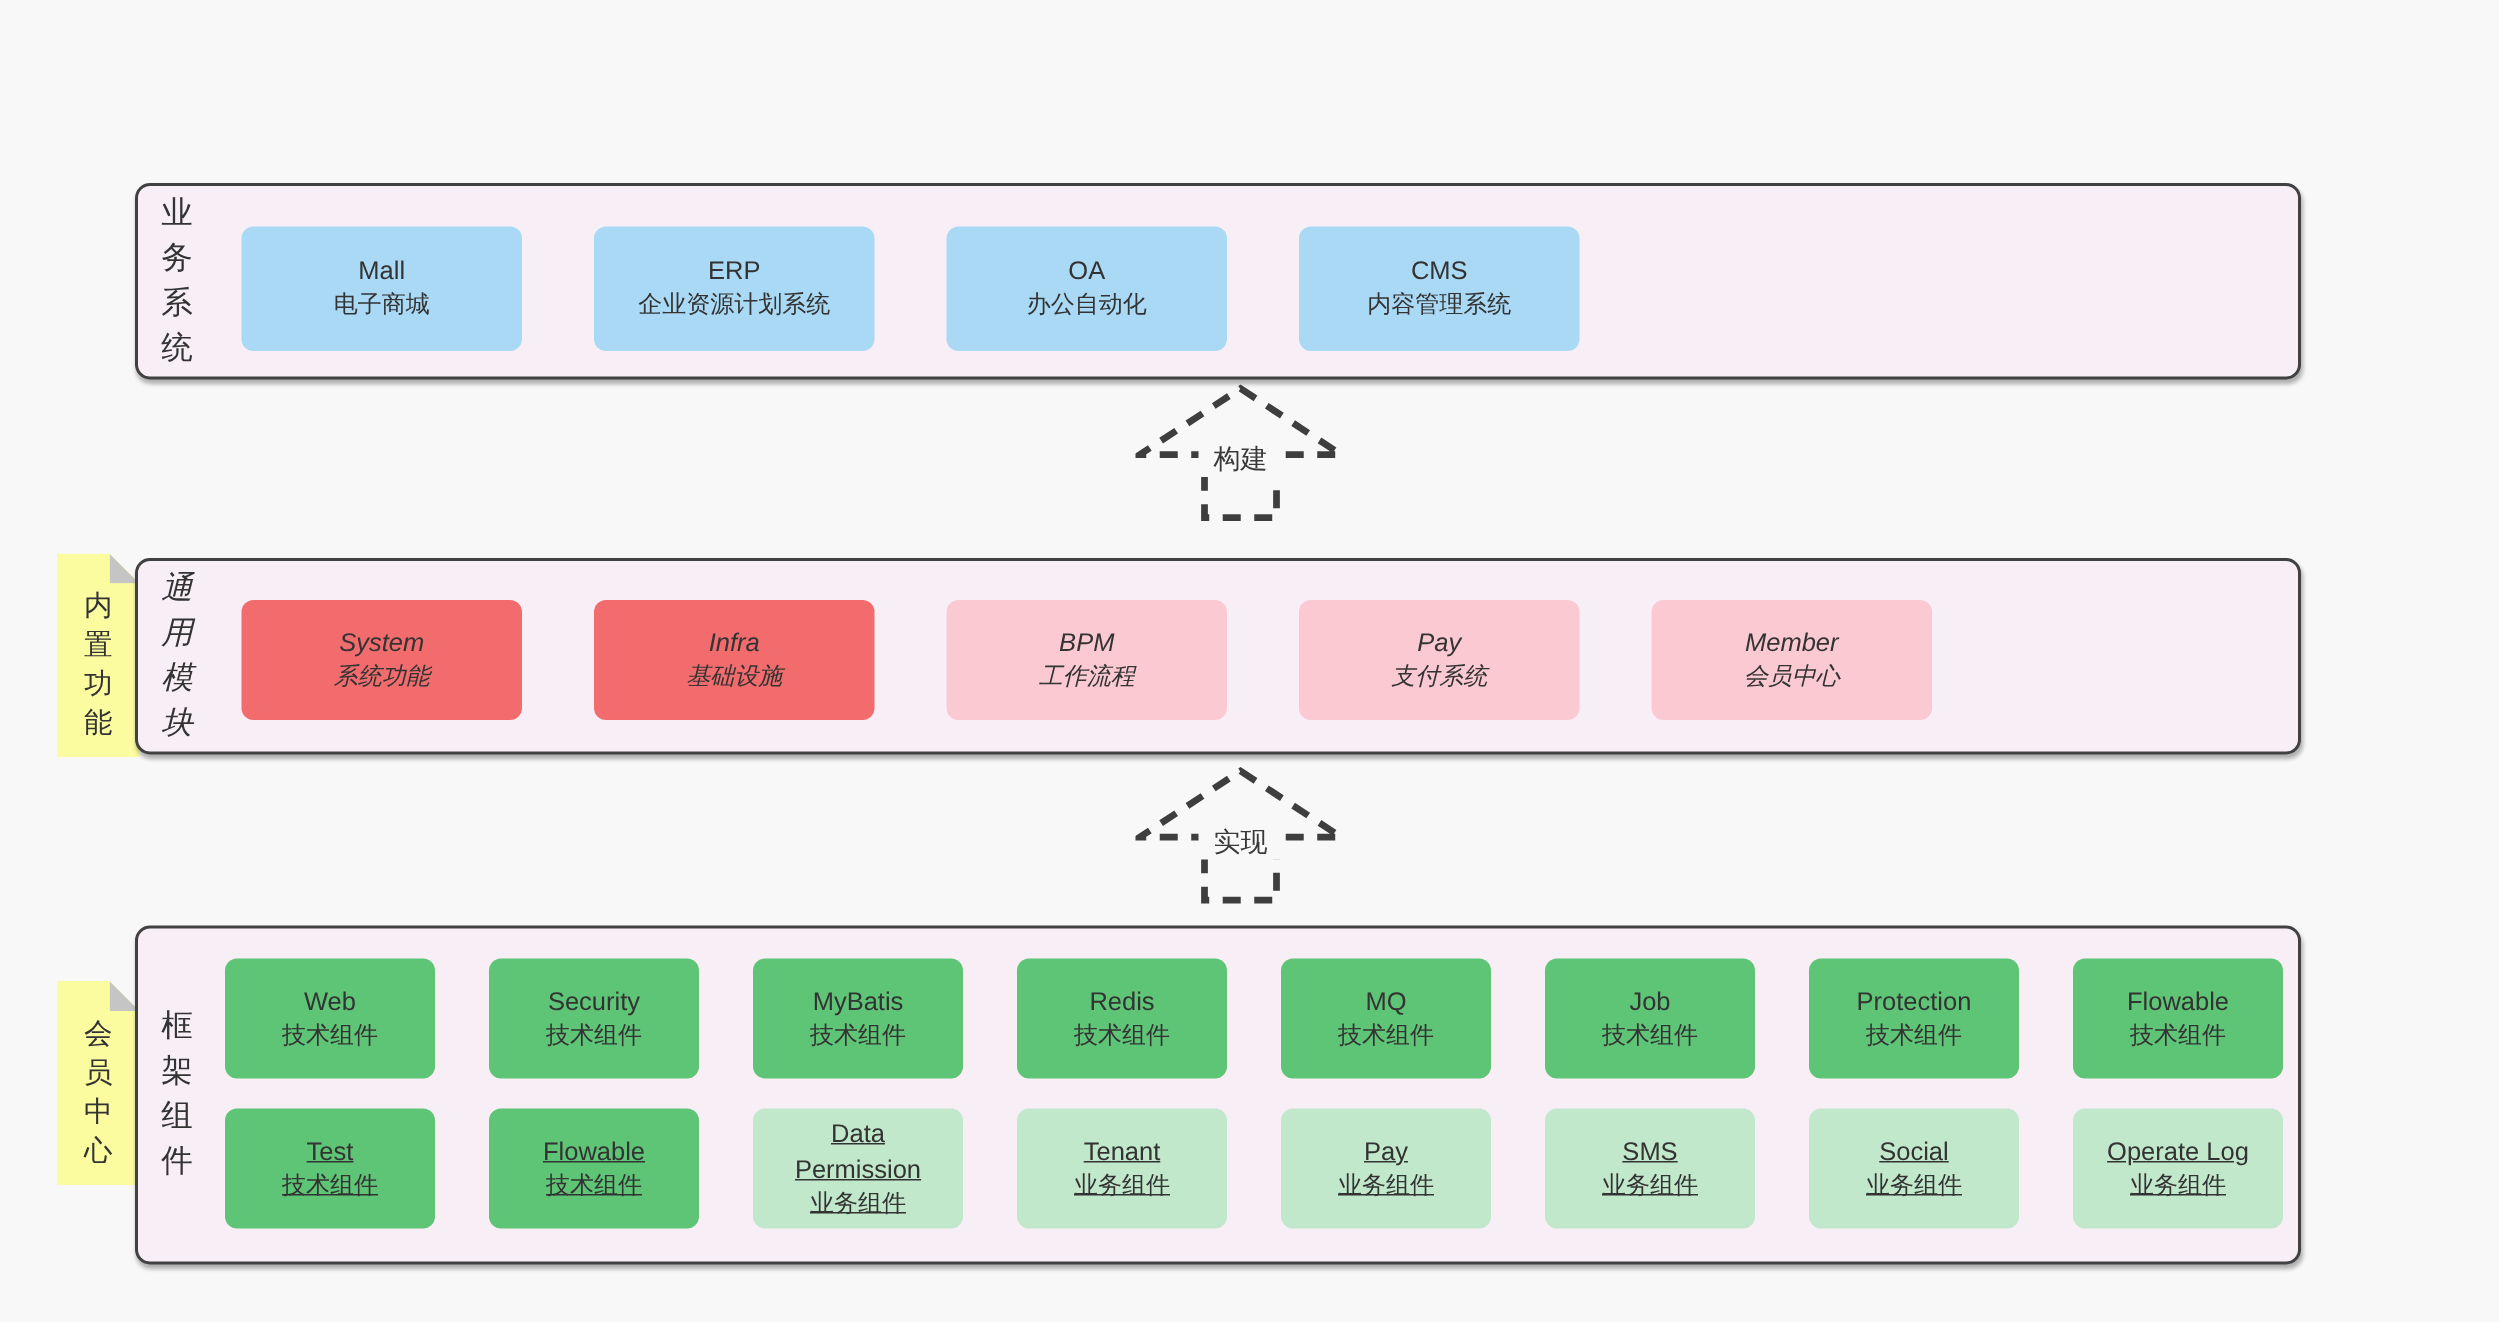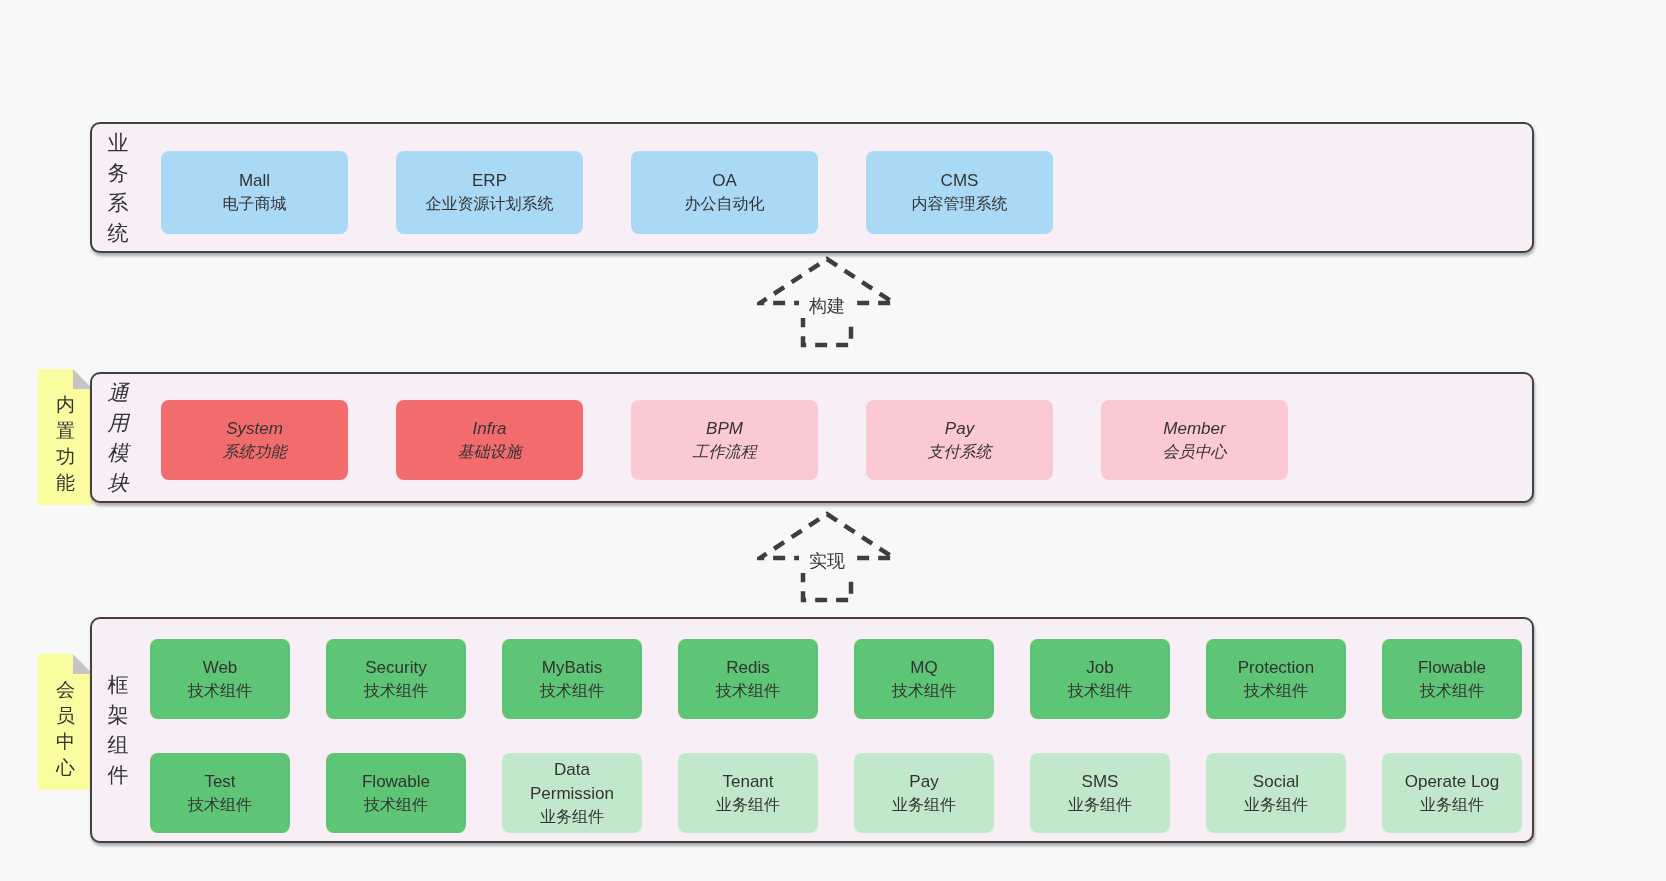--- a/index.html
+++ b/index.html
@@ -49,21 +49,21 @@
   #sticky-modules{top:369px;}
   #sticky-components{top:654px;}
 
   
   .row{position:absolute;display:flex;}
   .row-wide{left:41px;gap:48px;padding-left:28px;}
   #panel-business .row{top:27px;}
   #panel-modules .row{top:26px;}
   .row-narrow{left:58px;gap:36px;}
   #panel-components .row1{top:20px;}
-  #panel-components .row2{top:134px;}
+  #panel-components .row2{top:120px;text-decoration:underline;}
 
   .box{
     border-radius:8px;display:flex;flex-direction:column;
     align-items:center;justify-content:center;
     text-align:center;box-sizing:border-box;padding:4px 12px;
   }
   .box-wide{width:187px;height:83px;}
   .box-mid{width:187px;height:80px;}
   .box-narrow{width:140px;height:80px;padding:4px 13px;}
   .box .t{font-size:17px;line-height:1.4;color:#333;}

